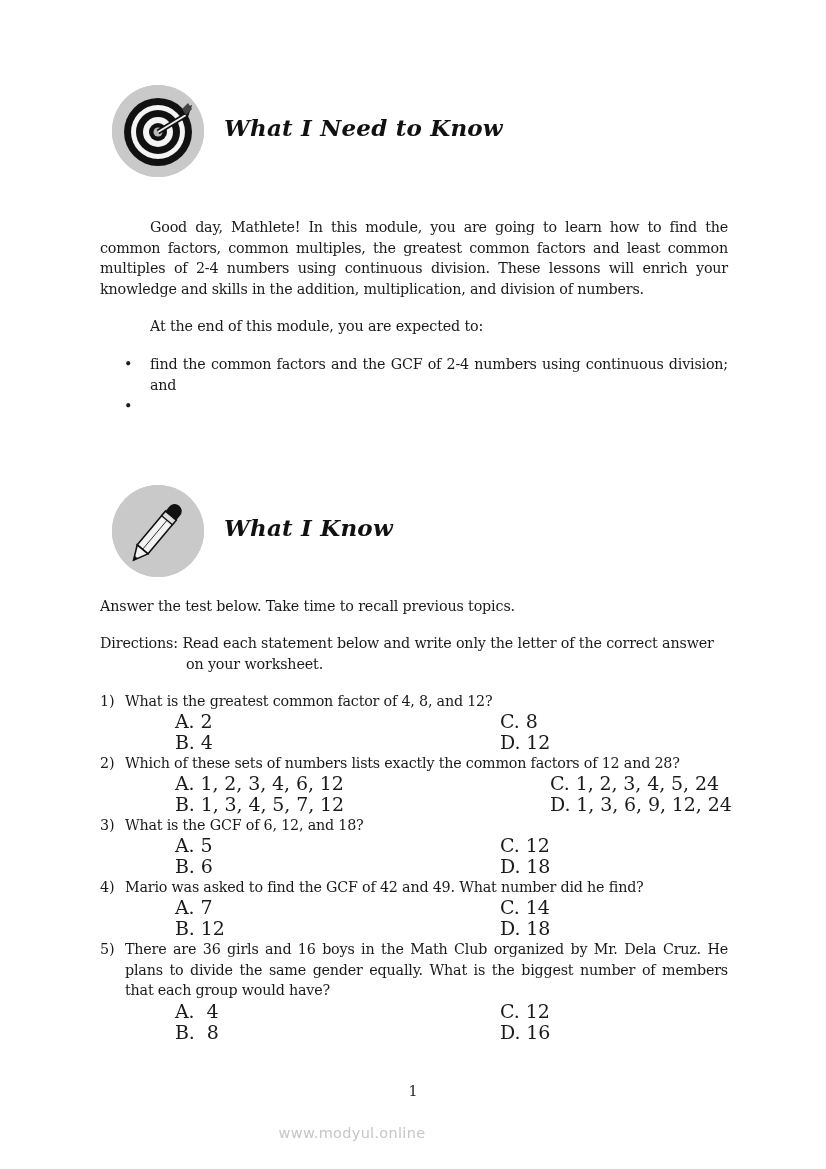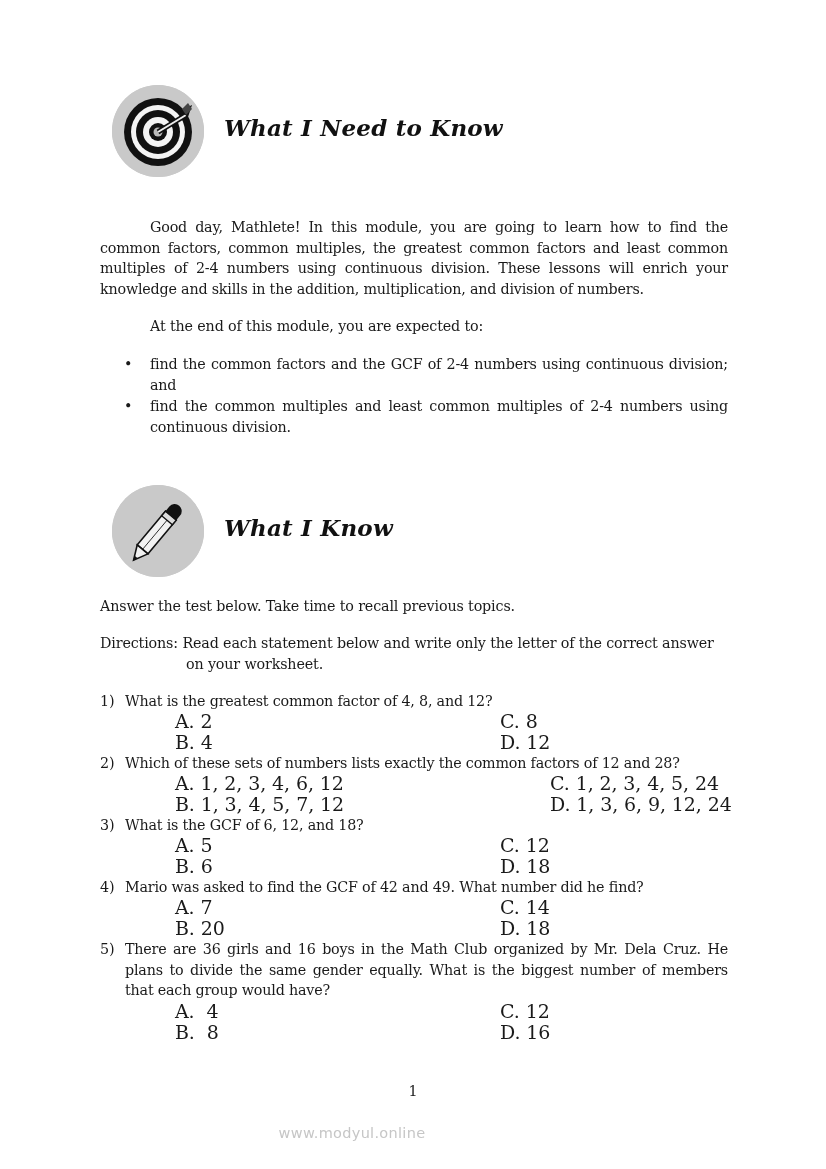--- a/index.html
+++ b/index.html
@@ -48,21 +48,21 @@
     </svg>
   </div>
   <div class="section-title" style="left:224px; top:114px;">What I Need to Know</div>
 
   <div class="para" style="top:217px;"><span class="indent"></span><span>Good day, Mathlete! In this module, you are going to learn how to find the common factors, common multiples, the greatest common factors and least common multiples of 2-4 numbers using continuous division. These lessons will enrich your knowledge and skills in the addition, multiplication, and division of numbers.</span></div>
 
   <div class="abs txt" style="left:150px; top:316px;">At the end of this module, you are expected to:</div>
 
   <ul class="bullet-list" style="top:354px;">
     <li><span class="dot">•</span><span>find the common factors and the GCF of 2-4 numbers using continuous division; and</span></li>
-    <li><span class="dot">•</span><span>find the common multiples and least common multiples of 2-4 numbers using continuous division.</span></li>
+    <li><span class="dot">•</span></li>
   </ul>
 
   <div class="icon-circle" style="left:112px; top:485px;">
     <svg width="92" height="92" viewBox="0 0 92 92">
       <circle cx="46" cy="46" r="46" fill="#c9c9c9"></circle>
       <g transform="rotate(-50 46 46)">
         <rect x="22" y="39" width="44" height="14" fill="#f2f2f2" stroke="#111" stroke-width="1.6"></rect>
         <line x1="22" y1="46" x2="66" y2="46" stroke="#111" stroke-width="0.8"></line>
         <rect x="60" y="39" width="6" height="14" fill="#ddd" stroke="#111" stroke-width="1.4"></rect>
         <path d="M66 39 h6 a7 7 0 0 1 0 14 h-6 z" fill="#111"></path>
@@ -95,21 +95,21 @@
 
   <div class="q-stem" style="top:815px;"><span class="num">3)</span><span>What is the GCF of 6, 12, and 18?</span></div>
   <div class="opt" style="left:175px; top:835px;">A. 5</div>
   <div class="opt" style="left:500px; top:835px;">C. 12</div>
   <div class="opt" style="left:175px; top:856px;">B. 6</div>
   <div class="opt" style="left:500px; top:856px;">D. 18</div>
 
   <div class="q-stem" style="top:877px;"><span class="num">4)</span><span>Mario was asked to find the GCF of 42 and 49. What number did he find?</span></div>
   <div class="opt" style="left:175px; top:897px;">A. 7</div>
   <div class="opt" style="left:500px; top:897px;">C. 14</div>
-  <div class="opt" style="left:175px; top:918px;">B. 20</div>
+  <div class="opt" style="left:175px; top:918px;">B. 12</div>
   <div class="opt" style="left:500px; top:918px;">D. 18</div>
 
   <div class="q-stem wrap" style="top:939px;">
     <span class="num" style="position:absolute; left:0; top:0;">5)</span>
     <span class="body">There are 36 girls and 16 boys in the Math Club organized by Mr. Dela Cruz. He plans to divide the same gender equally. What is the biggest number of members that each group would have?</span>
   </div>
   <div class="opt" style="left:175px; top:1001px; white-space:pre;">A.  4</div>
   <div class="opt" style="left:500px; top:1001px;">C. 12</div>
   <div class="opt" style="left:175px; top:1022px; white-space:pre;">B.  8</div>
   <div class="opt" style="left:500px; top:1022px;">D. 16</div>

